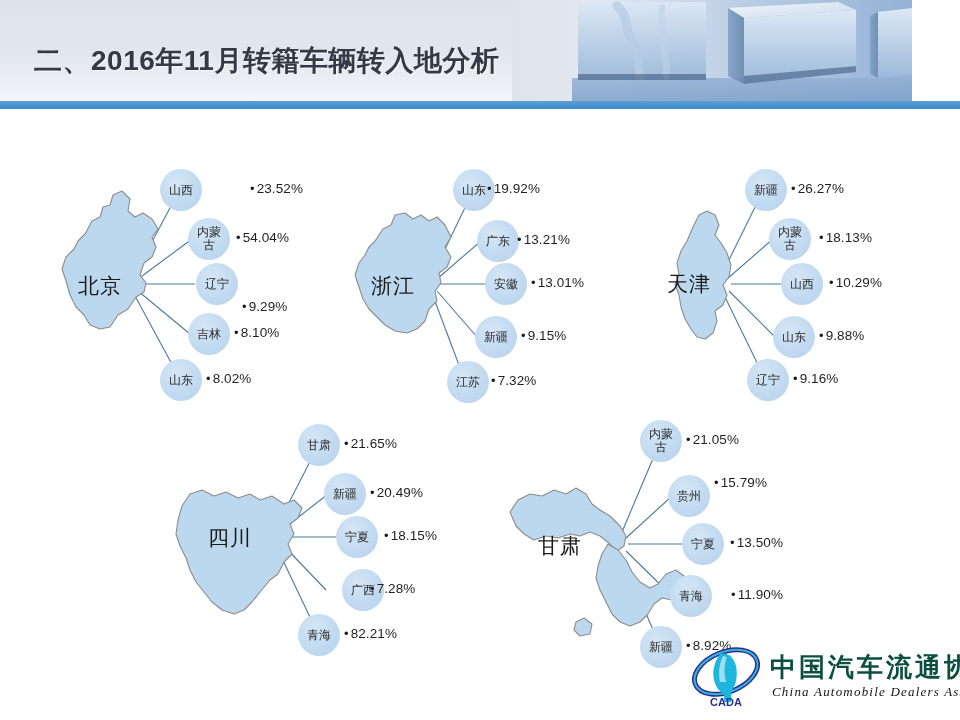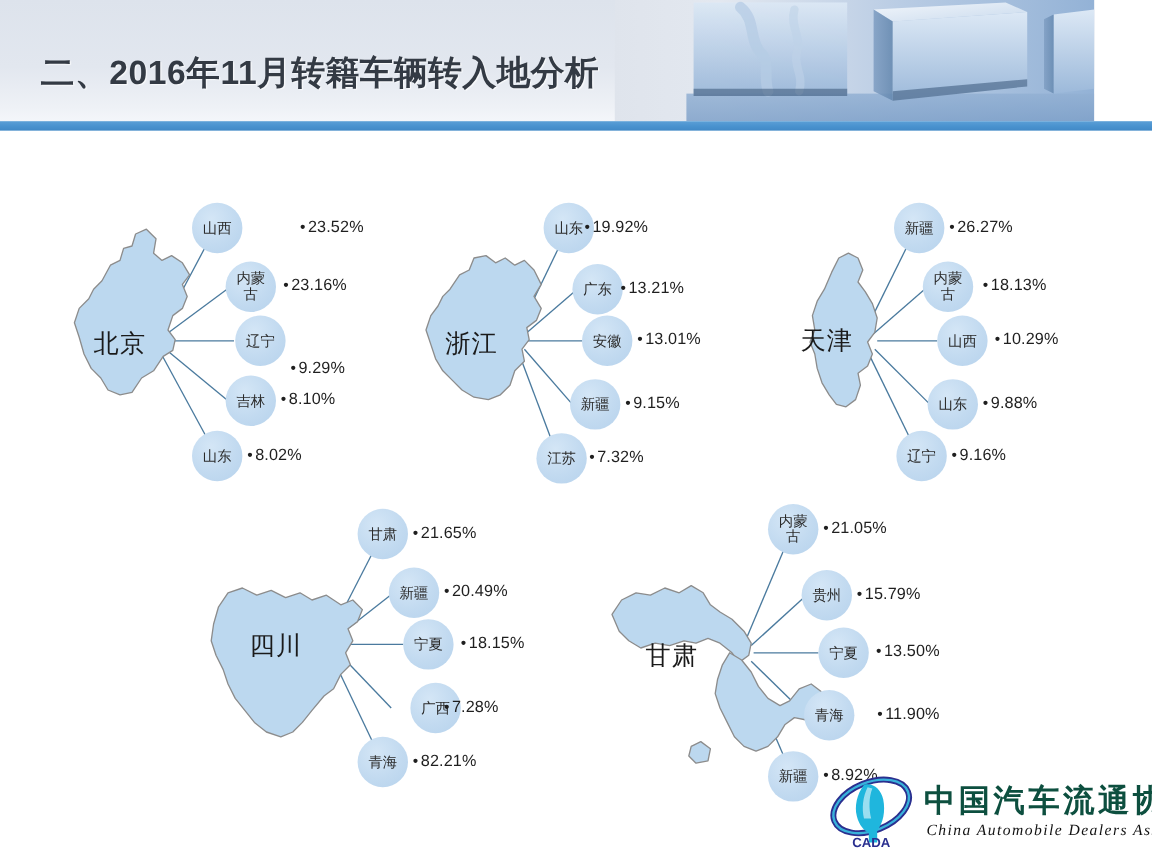--- a/index.html
+++ b/index.html
@@ -223,21 +223,21 @@
     <div class="province-label" style="left:38px; top:143px;">北京</div>
 
     <div class="node" style="left:120px; top:40px; width:42px; height:42px;">
       <span class="node-label">山西</span>
     </div>
     <div class="pct" style="left:166px; top:52px;margin-left:44px;">23.52%</div>
 
     <div class="node" style="left:148px; top:89px; width:42px; height:42px;">
       <span class="node-label">内蒙古</span>
     </div>
-    <div class="pct" style="left:196px; top:101px;">23.16%</div>
+    <div class="pct" style="left:196px; top:101px;">54.04%</div>
 
     <div class="node" style="left:156px; top:134px; width:42px; height:42px;">
       <span class="node-label">辽宁</span>
     </div>
     <div class="pct" style="left:202px; top:146px;margin-top:24px;">9.29%</div>
 
     <div class="node" style="left:148px; top:184px; width:42px; height:42px;">
       <span class="node-label">吉林</span>
     </div>
     <div class="pct" style="left:194px; top:196px;">8.10%</div>
@@ -395,21 +395,21 @@
     <div class="province-label" style="left:38px; top:148px;">甘肃</div>
 
     <div class="node" style="left:140px; top:36px; width:42px; height:42px;">
       <span class="node-label">内蒙古</span>
     </div>
     <div class="pct" style="left:186px; top:48px;">21.05%</div>
 
     <div class="node" style="left:168px; top:91px; width:42px; height:42px;">
       <span class="node-label">贵州</span>
     </div>
-    <div class="pct" style="left:214px; top:103px;">15.79%</div>
+    <div class="pct" style="left:214px; top:91px;">15.79%</div>
 
     <div class="node" style="left:182px; top:139px; width:42px; height:42px;">
       <span class="node-label">宁夏</span>
     </div>
     <div class="pct" style="left:230px; top:151px;">13.50%</div>
 
     <div class="node" style="left:170px; top:191px; width:42px; height:42px;">
       <span class="node-label">青海</span>
     </div>
     <div class="pct" style="left:231px; top:203px;">11.90%</div>

